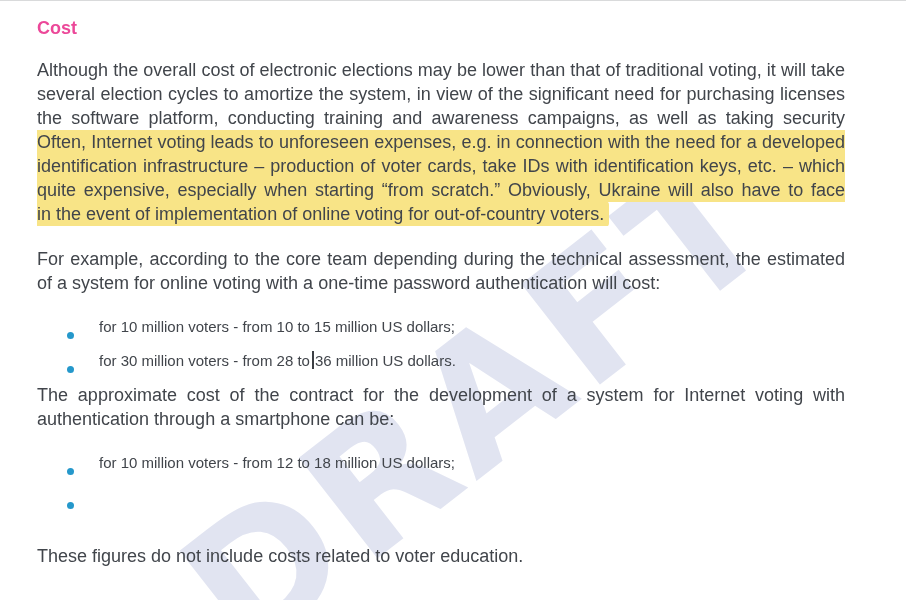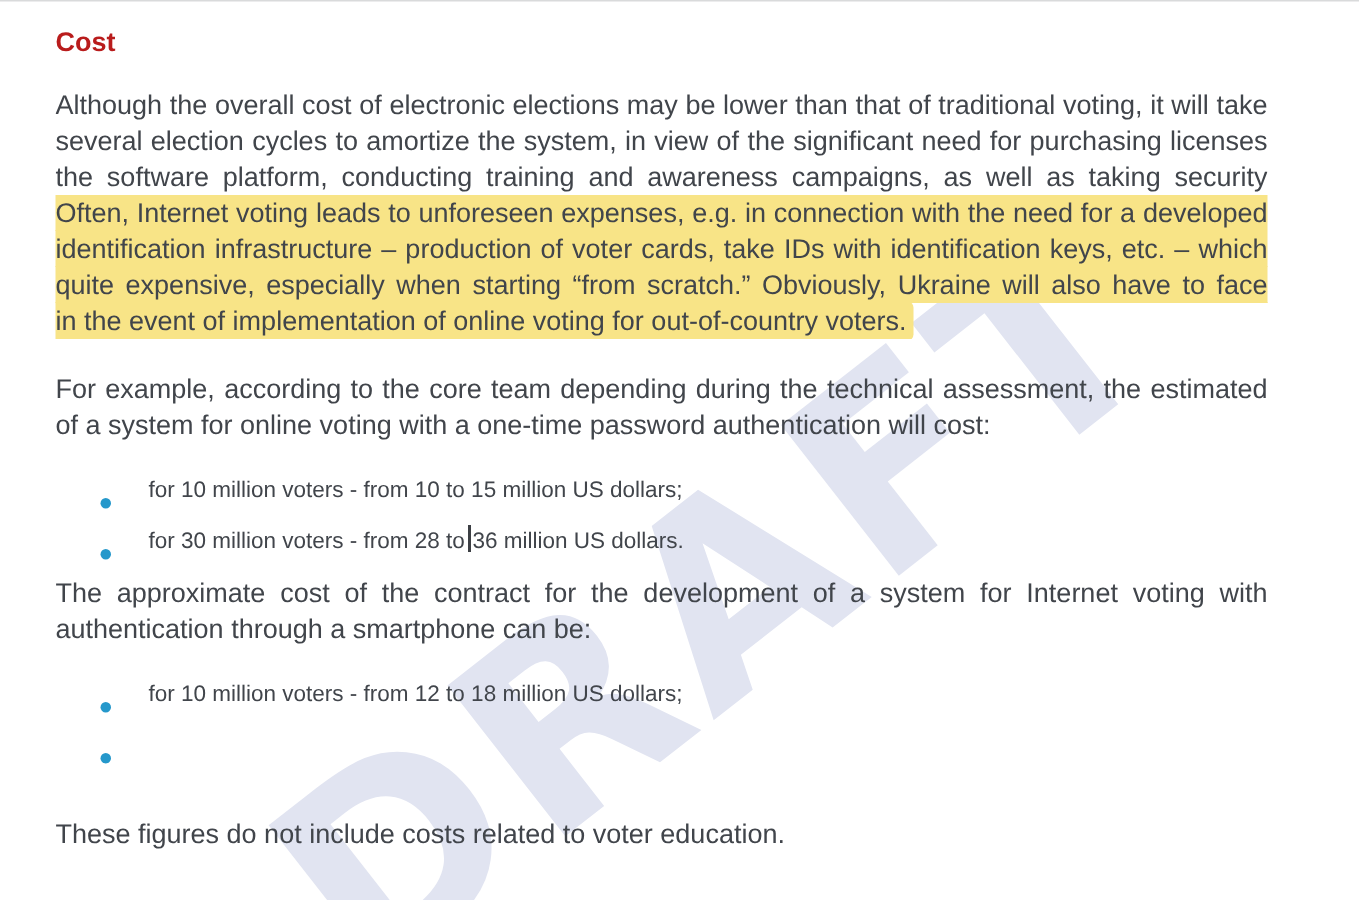--- a/index.html
+++ b/index.html
@@ -31,21 +31,21 @@
   .content {
     position: relative;
     z-index: 1;
     padding: 18px 61px 0 37px;
   }
   h1.heading {
     margin: 0;
     font-size: 18px;
     line-height: 19px;
     font-weight: 700;
-    color: #b91c1c;
+    color: #ec4899;
   }
   .para { margin: 20px 0 0 0; font-size: 18px; line-height: 24px; }
   .para-2 { margin-top: 21px; }
   .para-3 { margin-top: 10px; }
   .closing { margin-top: 35px; }
   .line { max-height: 24px; overflow: hidden; }
   .line.just { text-align: justify; text-align-last: justify; }
   .hl {
     background: #f8e487;
     padding: 3px 5px;

